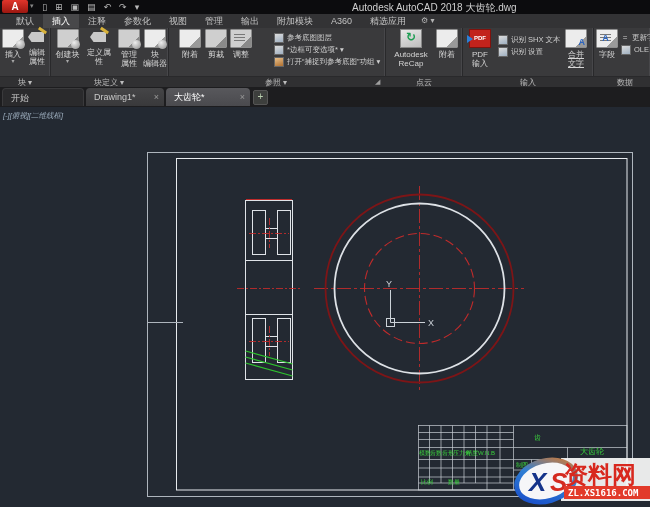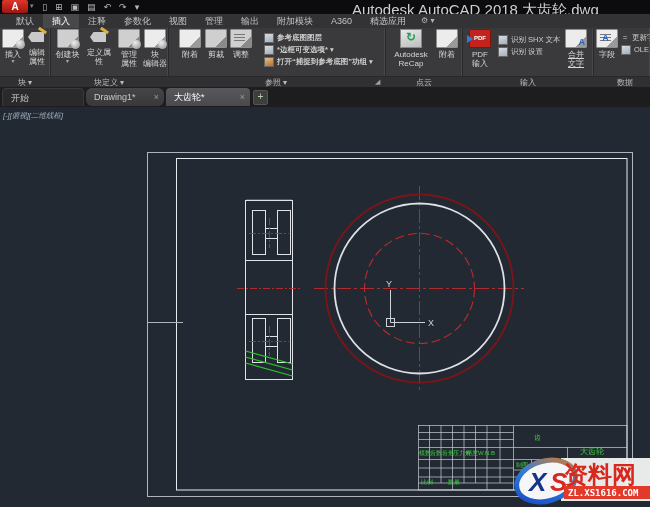--- a/index.html
+++ b/index.html
@@ -6,21 +6,21 @@
   #app{position:relative;width:650px;height:507px;overflow:hidden;
        font-family:"Liberation Sans","DejaVu Sans",sans-serif;
        -webkit-font-smoothing:antialiased;}
   
   .titlebar{position:absolute;left:0;top:0;width:650px;height:14px;background:#0c0c0e;}
   .alogo{position:absolute;left:2px;top:0;width:26px;height:13px;
          background:linear-gradient(180deg,#e0352b,#9c1710);border-radius:2px;
          color:#fff;font-weight:bold;font-size:10px;line-height:13px;text-align:center;}
   .alogo-dd{position:absolute;left:30px;top:2px;color:#888;font-size:7px;}
   .qat{position:absolute;left:42px;top:0;height:14px;display:flex;gap:8px;align-items:center;color:#b9b9b9;font-size:9px;}
-  .wtitle{position:absolute;left:352px;top:1px;color:#cfcfcf;font-size:15px;white-space:nowrap;}
+  .wtitle{position:absolute;left:352px;top:1px;color:#cfcfcf;font-size:10px;white-space:nowrap;}
   
   .menubar{position:absolute;left:0;top:14px;width:650px;height:14px;background:#333335;display:flex;align-items:stretch;padding-left:7px;}
   .mtab{padding:0 9px;font-size:9px;line-height:14px;color:#c3c3c3;white-space:nowrap;}
   .mtab.active{background:#48484a;color:#fff;}
   .ws{margin-left:6px;font-size:8px;color:#b5b5b5;line-height:14px;}
   
   .ribbon{position:absolute;left:0;top:28px;width:650px;height:48px;background:#3a3a3c;}
   .panel{position:absolute;top:0;height:48px;border-right:1px solid #29292b;box-shadow:inset -1px 0 0 #47474a;}
   .bbtn{position:absolute;top:1px;display:flex;flex-direction:column;align-items:center;
         color:#d6d6d6;font-size:8px;line-height:9px;text-align:center;}
@@ -142,21 +142,21 @@
         <span>附着</span>
       </div>
       <div class="bbtn" style="left:36px;width:24px;">
         <div class="ric i-page dim"></div>
         <span>剪裁</span>
       </div>
       <div class="bbtn" style="left:61px;width:24px;">
         <div class="ric i-page dim i-lines"></div>
         <span>调整</span>
       </div>
-      <div class="rrows" style="left:96px;top:4px;width:128px;font-weight:bold;">
+      <div class="rrows" style="left:106px;top:4px;width:128px;">
         <div class="rrow">
           <span class="mini"></span>
           <span>参考底图图层</span>
         </div>
         <div class="rrow">
           <span class="mini"></span>
           <span>*边框可变选项*  ▾</span>
         </div>
         <div class="rrow">
           <span class="mini" style="background:linear-gradient(160deg,#e8c08a,#b07030);"></span>
@@ -225,21 +225,21 @@
     <span class="launcher" style="left:375px;">◢</span>
     <span class="plabel" style="left:424px;">点云</span>
     <span class="plabel" style="left:528px;">输入</span>
     <span class="plabel" style="left:625px;">数据</span>
   </div>
 
   <div class="filetabs">
     <div class="ftab start" style="left:2px;width:82px;">
       <span>开始</span>
     </div>
-    <div class="ftab mid" style="left:86px;width:78px;border-radius:6px;">
+    <div class="ftab mid" style="left:86px;width:78px;">
       <span>Drawing1*</span>
       <span class="x">×</span>
     </div>
     <div class="ftab active" style="left:166px;width:84px;">
       <span>大齿轮*</span>
       <span class="x">×</span>
     </div>
     <div class="newtab">+</div>
   </div>
 

